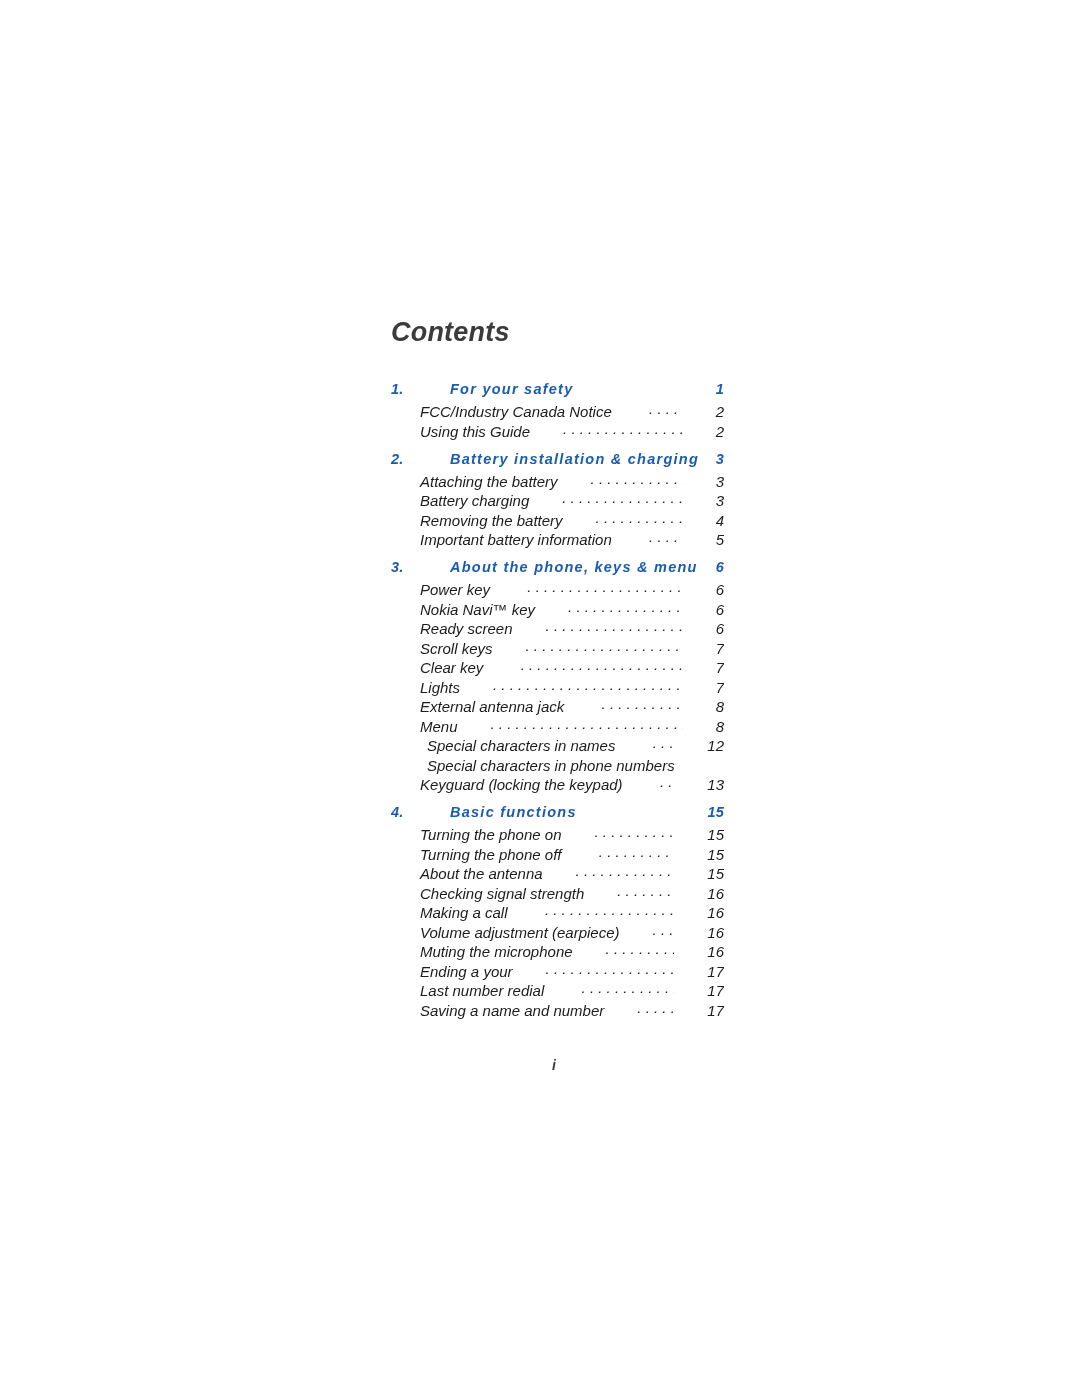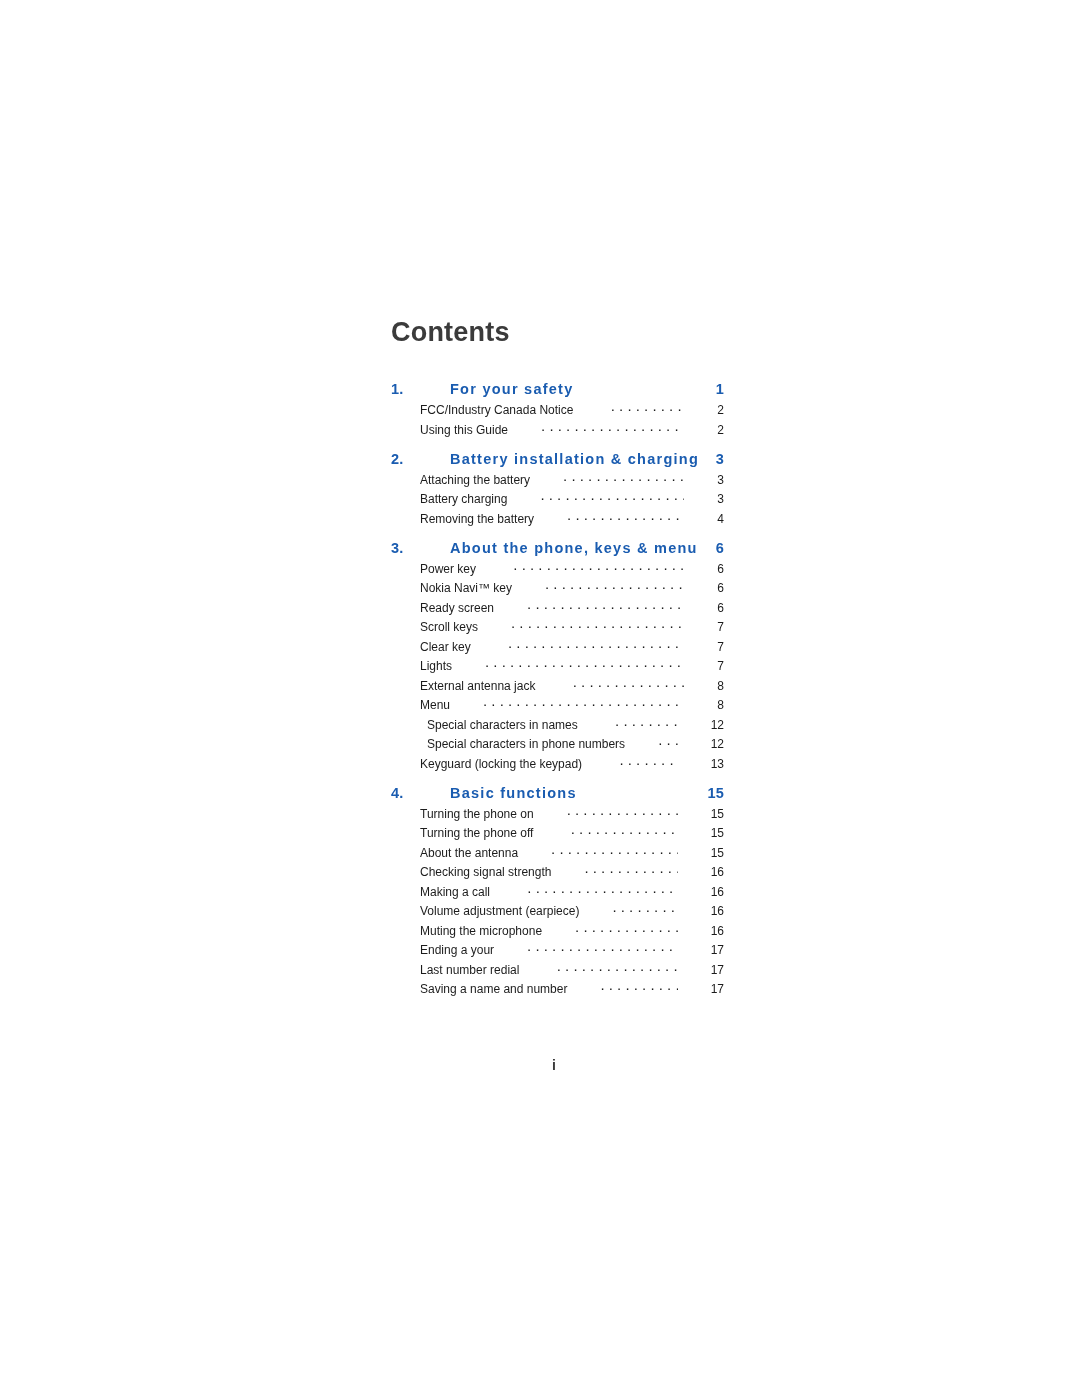--- a/index.html
+++ b/index.html
@@ -15,20 +15,21 @@
     -webkit-font-smoothing: antialiased;
   }
 
   .page {
     position: absolute;
     left: 0;
     top: 0;
     width: 1080px;
     height: 1028px;
     background: #ffffff;
+    font-style: italic;
   }
 
   
   .page-title {
     position: absolute;
     left: 391px;
     top: 318px;
     font-size: 27px;
     font-weight: 600;
     color: #3b3b3b;
@@ -84,21 +85,21 @@
     min-width: 22px;
     letter-spacing: 0.2px;
   }
 
   
   .entry-row {
     display: flex;
     align-items: baseline;
     height: 19.5px;
     color: #1c1c1c;
-    font-size: 12px;
+    font-size: 15px;
     padding-left: 29px;
     overflow: hidden;
     gap: 33px;
   }
   .entry-row.sub {
     padding-left: 36px;
   }
   .entry-label {
     flex: 0 0 auto;
     white-space: nowrap;
@@ -186,20 +187,25 @@
         <div class="entry-row">
           <span class="entry-label">Battery charging</span>
           <span class="entry-leader"></span>
           <span class="entry-page">3</span>
         </div>
         <div class="entry-row">
           <span class="entry-label">Removing the battery</span>
           <span class="entry-leader"></span>
           <span class="entry-page">4</span>
         </div>
+        <div class="entry-row tight">
+          <span class="entry-label">Important battery information</span>
+          <span class="entry-leader"></span>
+          <span class="entry-page">5</span>
+        </div>
       </div>
       <div class="toc-group">
         <div class="chapter-row">
           <div class="chapter-num">3.</div>
           <div class="chapter-title">About the phone, keys &amp; menu</div>
           <div class="chapter-page">6</div>
         </div>
         <div class="entry-row tight">
           <span class="entry-label">Power key</span>
           <span class="entry-leader"></span>

